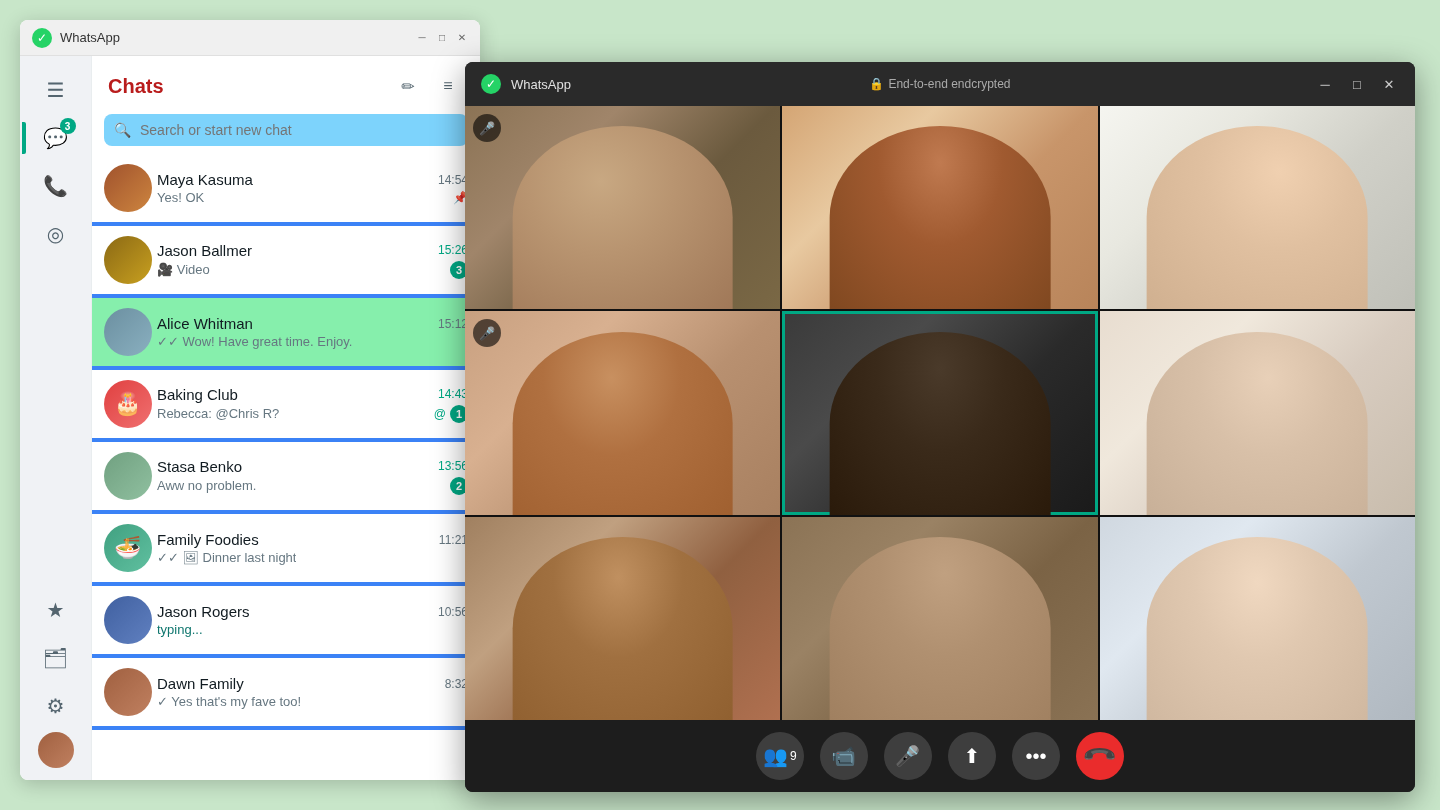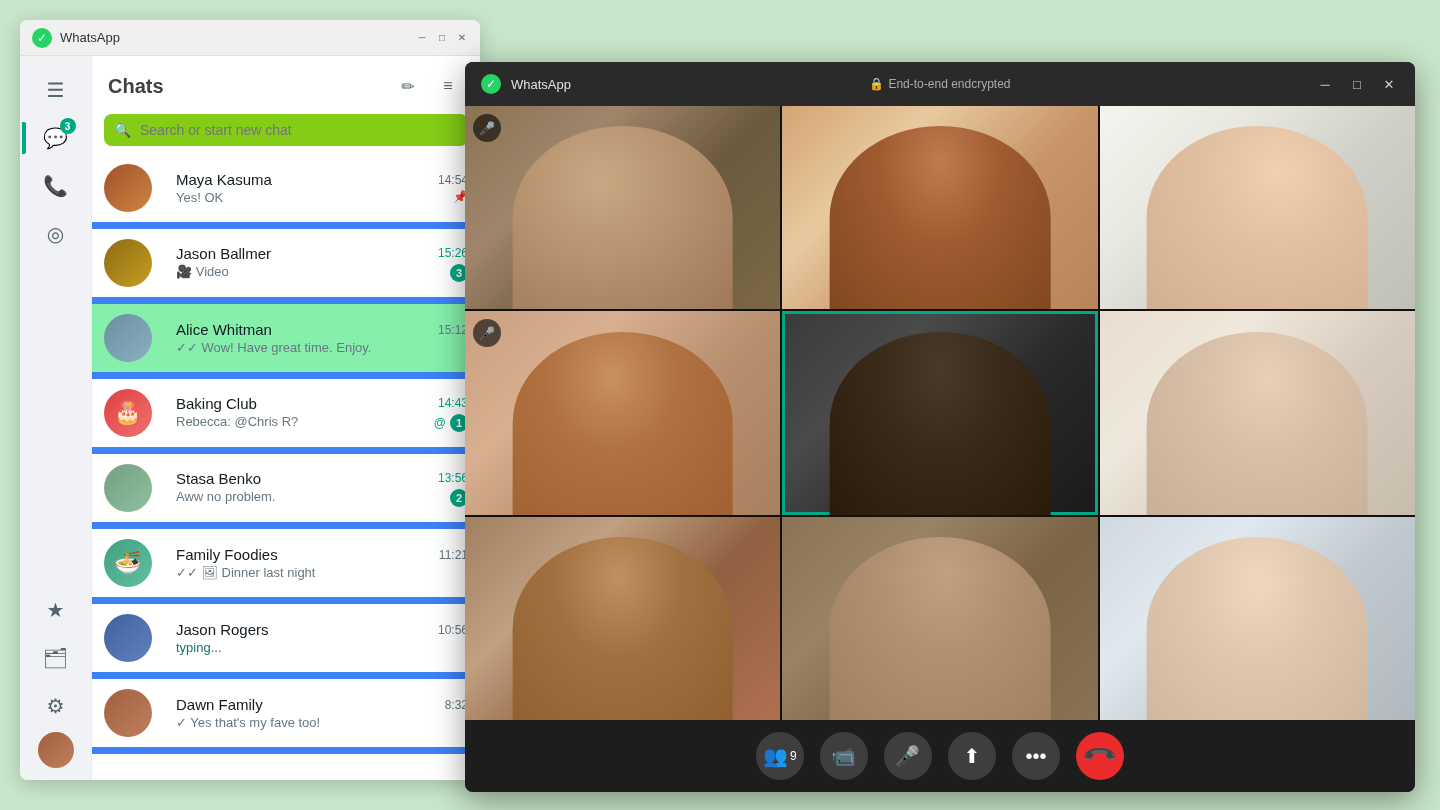--- a/index.html
+++ b/index.html
@@ -150,21 +150,21 @@
     .chats-header {
       padding: 14px 16px 8px;
       display: flex;
       align-items: center;
       justify-content: space-between;
     }
 
     .chats-title {
       font-size: 20px;
       font-weight: 600;
-      color: #404040;
+      color: #b91c1c;
     }
 
     .header-icons {
       display: flex;
       gap: 8px;
     }
 
     .icon-btn {
       width: 32px;
       height: 32px;
@@ -180,21 +180,21 @@
     .search-bar {
       margin: 4px 12px 8px;
       position: relative;
     }
 
     .search-bar input {
       width: 100%;
       padding: 8px 12px 8px 36px;
       border-radius: 8px;
       border: none;
-      background: #84cc16;
+      background: #7dd3fc;
       font-size: 14px;
       color: #3b4a54;
       outline: none;
     }
 
     .search-icon-inner {
       position: absolute;
       left: 10px;
       top: 50%;
       transform: translateY(-50%);
@@ -205,22 +205,22 @@
     .chat-list {
       flex: 1;
       overflow-y: auto;
     }
 
     .chat-item {
       display: flex;
       align-items: center;
       padding: 10px 12px;
       cursor: pointer;
-      gap: 24px;
-      border-bottom: 7px solid #3b82f6;
+      gap: 5px;
+      border-bottom: 4px solid #3b82f6;
     }
 
     .chat-item:hover, .chat-item.active {
       background: #f0f2f5;
     }
 
     .chat-item.active {
       background: #86efac;
     }
 
@@ -265,21 +265,21 @@
       flex-shrink: 0;
     }
 
     .chat-time.green {
       color: #00a884;
     }
 
     .chat-bottom {
       display: flex;
       justify-content: space-between;
-      align-items: flex-start;
+      align-items: center;
     }
 
     .chat-preview {
       font-size: 13px;
       color: #667781;
       white-space: nowrap;
       overflow: hidden;
       text-overflow: ellipsis;
       display: flex;
       align-items: center;

